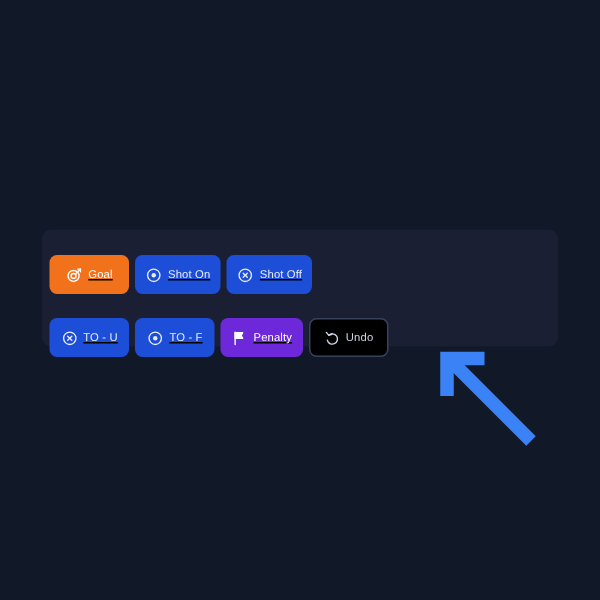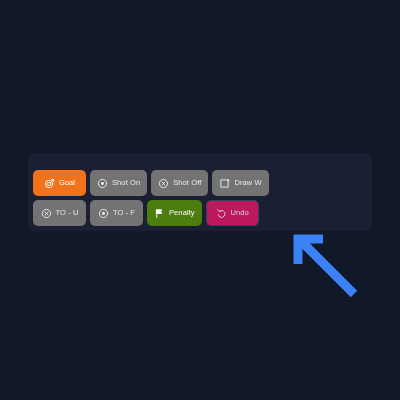--- a/index.html
+++ b/index.html
@@ -32,39 +32,40 @@
     border-radius: 6px;
   }
 
   #button-grid {
     position: absolute;
     left: 33px;
     top: 170px;
     width: 336px;
     display: flex;
     flex-direction: column;
-    gap: 4px;
+    gap: 16px;
+    text-decoration: underline;
   }
 
   .btn-row {
     display: flex;
     flex-direction: row;
     gap: 4px;
   }
 
   .action-btn {
     display: flex;
     align-items: center;
     justify-content: center;
     gap: 4px;
     height: 26px;
     min-width: 53px;
     padding: 0 7px;
     border-radius: 5px;
-    background: #737373;
+    background: #1d4ed8;
     border: none;
     box-sizing: border-box;
     cursor: pointer;
     user-select: none;
   }
 
   .action-btn .btn-label {
     font-size: 7.5px;
     line-height: 1;
     color: #e8ecf4;
@@ -86,26 +87,26 @@
     display: block;
   }
 
   
   .action-btn.variant-goal {
     background: #f2721c;
   }
   .action-btn.variant-goal .btn-label { color: #ffffff; }
 
   .action-btn.variant-penalty {
-    background: #4d7c0f;
+    background: #6d28d9;
   }
   .action-btn.variant-penalty .btn-label { color: #ffffff; }
 
   .action-btn.variant-undo {
-    background: #be185d;
+    background: #000000;
     border: 1px solid #39425c;
   }
   .action-btn.variant-undo .btn-label { color: #cfd6e4; }
 
   
   #pointer-arrow {
     position: absolute;
     left: 287px;
     top: 228px;
     width: 76px;
@@ -157,29 +158,20 @@
             <circle cx="12" cy="12" r="9"></circle>
             <line x1="9" y1="9" x2="15" y2="15"></line>
             <line x1="15" y1="9" x2="9" y2="15"></line>
           </svg>
         </span>
         <span class="btn-label">Shot Off</span>
       </div>
 
 
 
-      <div class="action-btn">
-        <span class="btn-icon">
-          <svg viewBox="0 0 24 24" fill="none" stroke="#e8ecf4" stroke-width="2" stroke-linecap="round" stroke-linejoin="round">
-            <path d="M16 4 H4 v16 h16 V9"></path>
-            <rect x="17.5" y="3" width="4.5" height="4.5" fill="#e8ecf4" stroke="none"></rect>
-          </svg>
-        </span>
-        <span class="btn-label">Draw W</span>
-      </div>
 
     </div>
 
     <div class="btn-row">
 
 
       <div class="action-btn">
         <span class="btn-icon">
           <svg viewBox="0 0 24 24" fill="none" stroke="#e8ecf4" stroke-width="2" stroke-linecap="round" stroke-linejoin="round">
             <circle cx="12" cy="12" r="9"></circle>

